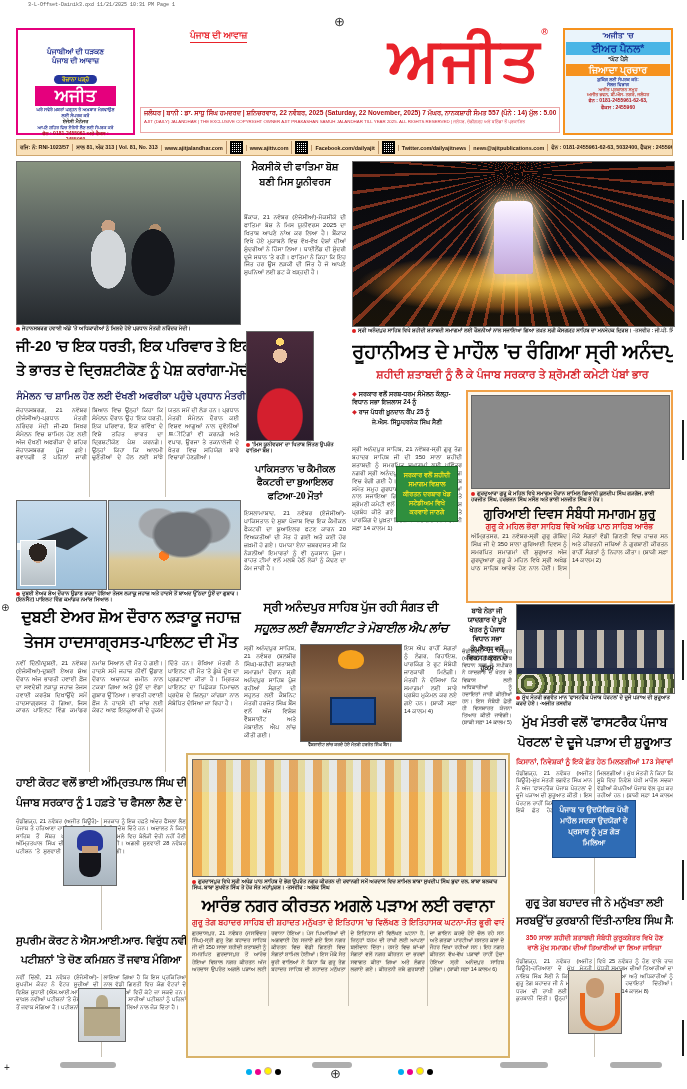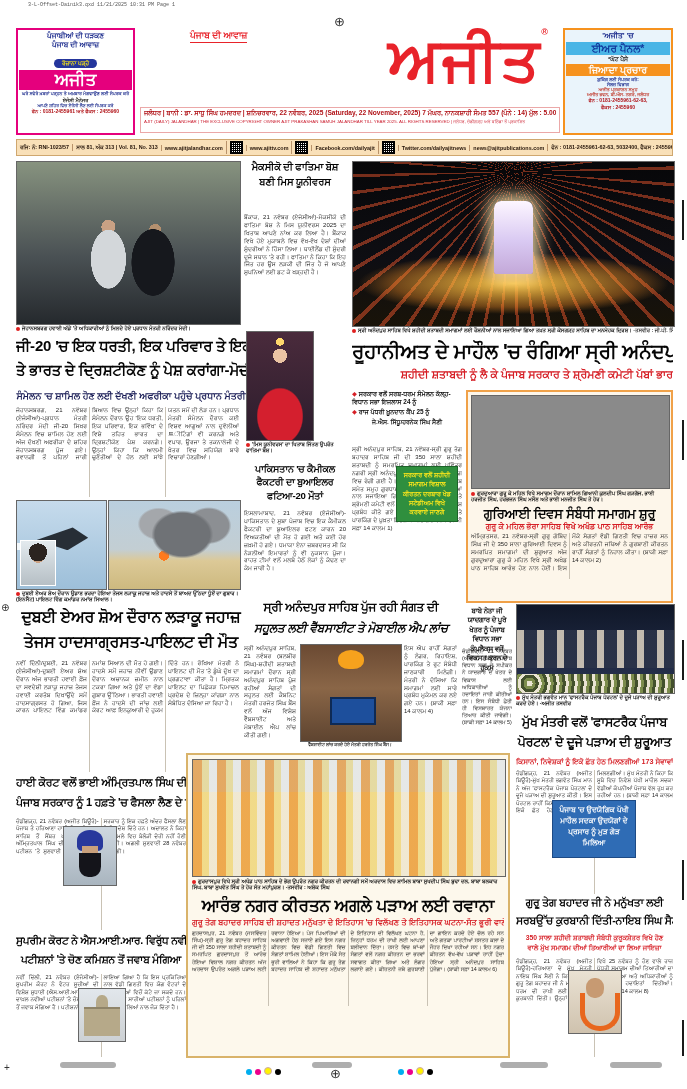--- a/index.html
+++ b/index.html
@@ -106,21 +106,21 @@
   <div class="regmark" style="left:334px;top:14px;">⊕</div>
   <div class="regmark" style="left:330px;top:1066px;">⊕</div>
   <div class="regmark" style="left:1px;top:602px;font-size:10px;">⊕</div>
   <div class="regmark" style="left:4px;top:1062px;font-size:10px;">+</div>
   <div class="vdash" style="left:682px;top:200px;height:40px;"></div>
   <div class="vdash" style="left:682px;top:420px;height:40px;"></div>
   <div class="vdash" style="left:682px;top:640px;height:40px;"></div>
   <div class="vdash" style="left:682px;top:860px;height:40px;"></div>
   <div class="vdash" style="left:682px;top:1020px;height:36px;"></div>
 
-  <div class="abs" style="left:16px;top:28px;width:119px;height:107px;border:2px solid #e5007d;background:#fff;text-align:center;padding:1px;box-sizing:border-box;">
+  <div class="abs" style="left:16px;top:28px;width:119px;height:107px;border:2px solid #e5007d;background:#fff;text-align:center;padding:17px;box-sizing:border-box;">
     <div class="adline" style="font-size:7.4px;font-weight:bold;color:#1a2a8c;">ਪੰਜਾਬੀਆਂ ਦੀ ਧੜਕਣ</div>
     <div class="adline" style="font-size:7.4px;font-weight:bold;color:#1a2a8c;">ਪੰਜਾਬ ਦੀ ਆਵਾਜ਼</div>
     <div style="margin:1px 0;"><span style="display:inline-block;background:#24359c;color:#fde910;font-size:5.8px;font-weight:bold;border-radius:8px;padding:1px 8px;">ਰੋਜ਼ਾਨਾ ਪੜ੍ਹੋ</span></div>
     <div style="background:#e5007d;color:#fff;font-size:17px;font-weight:bold;line-height:1.2;">ਅਜੀਤ</div>
     <div class="adline" style="font-size:4.6px;font-weight:bold;color:#1a2a8c;margin-top:1px;">ਘਰੇ ਸਵੇਰੇ ਖ਼ਬਰਾਂ ਪੜ੍ਹਨ ਤੇ ਅਖ਼ਬਾਰ ਮੰਗਵਾਉਣ ਲਈ ਸੰਪਰਕ ਕਰੋ</div>
     <div class="adline" style="font-size:5px;font-weight:bold;color:#111;">ਏਜੰਸੀ ਮੈਨੇਜਰ</div>
     <div class="adline" style="font-size:4.4px;font-weight:bold;color:#1a2a8c;">ਆਪਣੇ ਸ਼ਹਿਰ ਵਿਚ ਏਜੰਸੀ ਲੈਣ ਲਈ ਸੰਪਰਕ ਕਰੋ</div>
     <div class="adline" style="font-size:5px;font-weight:bold;color:#b01116;">ਫੋਨ : 0181-2455961 ਅਤੇ ਫੈਕਸ : 2455960</div>
   </div>
 
@@ -163,29 +163,29 @@
   <div class="abs cap capdot nowrap" style="left:16px;top:325px;width:223px;">ਜੋਹਾਨਸਬਰਗ ਹਵਾਈ ਅੱਡੇ 'ਤੇ ਅਧਿਕਾਰੀਆਂ ਨੂੰ ਮਿਲਦੇ ਹੋਏ ਪ੍ਰਧਾਨ ਮੰਤਰੀ ਨਰਿੰਦਰ ਮੋਦੀ।</div>
   <div class="abs hk nowrap" style="left:16px;top:337px;width:230px;font-size:15px;">ਜੀ-20 'ਚ ਇਕ ਧਰਤੀ, ਇਕ ਪਰਿਵਾਰ ਤੇ ਇਕ ਭਵਿੱਖ</div>
   <div class="abs hk nowrap" style="left:16px;top:361px;width:230px;font-size:15px;">ਤੇ ਭਾਰਤ ਦੇ ਦ੍ਰਿਸ਼ਟੀਕੋਣ ਨੂੰ ਪੇਸ਼ ਕਰਾਂਗਾ-ਮੋਦੀ</div>
   <div class="abs navysub nowrap" style="left:16px;top:390px;width:230px;font-size:9.5px;">ਸੰਮੇਲਨ 'ਚ ਸ਼ਾਮਿਲ ਹੋਣ ਲਈ ਦੱਖਣੀ ਅਫਰੀਕਾ ਪਹੁੰਚੇ ਪ੍ਰਧਾਨ ਮੰਤਰੀ</div>
   <div class="abs bodytxt col3" style="left:16px;top:407px;width:223px;height:90px;">ਜੋਹਾਨਸਬਰਗ, 21 ਨਵੰਬਰ (ਏਜੰਸੀਆਂ)-ਪ੍ਰਧਾਨ ਮੰਤਰੀ ਨਰਿੰਦਰ ਮੋਦੀ ਜੀ-20 ਸਿਖਰ ਸੰਮੇਲਨ ਵਿਚ ਸ਼ਾਮਿਲ ਹੋਣ ਲਈ ਅੱਜ ਦੱਖਣੀ ਅਫਰੀਕਾ ਦੇ ਸ਼ਹਿਰ ਜੋਹਾਨਸਬਰਗ ਪੁੱਜ ਗਏ। ਰਵਾਨਗੀ ਤੋਂ ਪਹਿਲਾਂ ਜਾਰੀ ਬਿਆਨ ਵਿਚ ਉਨ੍ਹਾਂ ਕਿਹਾ ਕਿ ਸੰਮੇਲਨ ਦੌਰਾਨ ਉਹ 'ਇਕ ਧਰਤੀ, ਇਕ ਪਰਿਵਾਰ, ਇਕ ਭਵਿੱਖ' ਦੇ ਵਿਸ਼ੇ ਤਹਿਤ ਭਾਰਤ ਦਾ ਦ੍ਰਿਸ਼ਟੀਕੋਣ ਪੇਸ਼ ਕਰਨਗੇ। ਉਨ੍ਹਾਂ ਕਿਹਾ ਕਿ ਆਲਮੀ ਚੁਣੌਤੀਆਂ ਦੇ ਹੱਲ ਲਈ ਸਾਂਝੇ ਯਤਨ ਸਮੇਂ ਦੀ ਲੋੜ ਹਨ। ਪ੍ਰਧਾਨ ਮੰਤਰੀ ਸੰਮੇਲਨ ਦੌਰਾਨ ਕਈ ਵਿਸ਼ਵ ਆਗੂਆਂ ਨਾਲ ਦੁਵੱਲੀਆਂ 트ੀਟਿੰਗਾਂ ਵੀ ਕਰਨਗੇ ਅਤੇ ਵਪਾਰ, ਊਰਜਾ ਤੇ ਤਕਨਾਲੋਜੀ ਦੇ ਖੇਤਰ ਵਿਚ ਸਹਿਯੋਗ ਬਾਰੇ ਵਿਚਾਰਾਂ ਹੋਣਗੀਆਂ।</div>
 
   <div class="abs hk" style="left:244px;top:160px;width:102px;font-size:10px;line-height:1.45;">ਮੈਕਸੀਕੋ ਦੀ ਫਾਤਿਮਾ ਬੋਸ਼ ਬਣੀ ਮਿਸ ਯੂਨੀਵਰਸ</div>
   <div class="abs bodytxt" style="left:244px;top:214px;width:102px;height:114px;">ਬੈਂਕਾਕ, 21 ਨਵੰਬਰ (ਏਜੰਸੀਆਂ)-ਮੈਕਸੀਕੋ ਦੀ ਫਾਤਿਮਾ ਬੋਸ਼ ਨੇ ਮਿਸ ਯੂਨੀਵਰਸ 2025 ਦਾ ਖਿਤਾਬ ਆਪਣੇ ਨਾਂਅ ਕਰ ਲਿਆ ਹੈ। ਬੈਂਕਾਕ ਵਿਖੇ ਹੋਏ ਮੁਕਾਬਲੇ ਵਿਚ ਵੱਖ-ਵੱਖ ਦੇਸ਼ਾਂ ਦੀਆਂ ਸੁੰਦਰੀਆਂ ਨੇ ਹਿੱਸਾ ਲਿਆ। ਥਾਈਲੈਂਡ ਦੀ ਸੁੰਦਰੀ ਦੂਜੇ ਸਥਾਨ 'ਤੇ ਰਹੀ। ਫਾਤਿਮਾ ਨੇ ਕਿਹਾ ਕਿ ਇਹ ਜਿੱਤ ਹਰ ਉਸ ਲੜਕੀ ਦੀ ਜਿੱਤ ਹੈ ਜੋ ਆਪਣੇ ਸੁਪਨਿਆਂ ਲਈ ਡਟ ਕੇ ਖੜ੍ਹਦੀ ਹੈ।</div>
   <div class="ph ph-miss" style="left:246px;top:331px;width:66px;height:108px;"></div>
   <div class="abs cap capdot" style="left:246px;top:441px;width:98px;height:19px;">'ਮਿਸ ਯੂਨੀਵਰਸ' ਦਾ ਖਿਤਾਬ ਜਿੱਤਣ ਉਪਰੰਤ ਫਾਤਿਮਾ ਬੋਸ਼।</div>
-  <div class="abs hk" style="left:244px;top:462px;width:102px;font-size:9.6px;line-height:1.4;">ਪਾਕਿਸਤਾਨ 'ਚ ਕੈਮੀਕਲ ਫੈਕਟਰੀ ਦਾ ਬੁਆਇਲਰ ਫਟਿਆ-20 ਮੌਤਾਂ</div>
+  <div class="abs hk" style="left:244px;top:462px;width:102px;font-size:9.6px;line-height:1.4;font-family:Liberation Serif, serif;">ਪਾਕਿਸਤਾਨ 'ਚ ਕੈਮੀਕਲ ਫੈਕਟਰੀ ਦਾ ਬੁਆਇਲਰ ਫਟਿਆ-20 ਮੌਤਾਂ</div>
   <div class="abs bodytxt" style="left:244px;top:510px;width:102px;height:85px;">ਇਸਲਾਮਾਬਾਦ, 21 ਨਵੰਬਰ (ਏਜੰਸੀਆਂ)-ਪਾਕਿਸਤਾਨ ਦੇ ਸੂਬਾ ਪੰਜਾਬ ਵਿਚ ਇਕ ਕੈਮੀਕਲ ਫੈਕਟਰੀ ਦਾ ਬੁਆਇਲਰ ਫਟਣ ਕਾਰਨ 20 ਵਿਅਕਤੀਆਂ ਦੀ ਮੌਤ ਹੋ ਗਈ ਅਤੇ ਕਈ ਹੋਰ ਜ਼ਖ਼ਮੀ ਹੋ ਗਏ। ਧਮਾਕਾ ਏਨਾ ਜ਼ਬਰਦਸਤ ਸੀ ਕਿ ਨੇੜਲੀਆਂ ਇਮਾਰਤਾਂ ਨੂੰ ਵੀ ਨੁਕਸਾਨ ਪੁੱਜਾ। ਰਾਹਤ ਟੀਮਾਂ ਵਲੋਂ ਮਲਬੇ ਹੇਠੋਂ ਲੋਕਾਂ ਨੂੰ ਕੱਢਣ ਦਾ ਕੰਮ ਜਾਰੀ ਹੈ।</div>
 
   <div class="ph ph-gurdwara" style="left:352px;top:161px;width:321px;height:164px;">
     <div class="gdome"></div>
   </div>
   <div class="abs cap capdot nowrap" style="left:352px;top:327px;width:321px;"><span>ਸ੍ਰੀ ਅਨੰਦਪੁਰ ਸਾਹਿਬ ਵਿਖੇ ਸ਼ਹੀਦੀ ਸ਼ਤਾਬਦੀ ਸਮਾਗਮਾਂ ਲਈ ਰੌਸ਼ਨੀਆਂ ਨਾਲ ਸਜਾਇਆ ਗਿਆ ਤਖ਼ਤ ਸ੍ਰੀ ਕੇਸਗੜ੍ਹ ਸਾਹਿਬ ਦਾ ਮਨਮੋਹਕ ਦ੍ਰਿਸ਼।</span> <span style="color:#333;">-ਤਸਵੀਰ : ਜੀ.ਪੀ. ਸਿੰਘ</span></div>
   <div class="abs hk nowrap" style="left:352px;top:340px;width:321px;font-size:20px;">ਰੂਹਾਨੀਅਤ ਦੇ ਮਾਹੌਲ 'ਚ ਰੰਗਿਆ ਸ੍ਰੀ ਅਨੰਦਪੁਰ ਸਾਹਿਬ</div>
-  <div class="abs redsub nowrap" style="left:352px;top:368px;width:321px;font-size:11px;text-align:right;">ਸ਼ਹੀਦੀ ਸ਼ਤਾਬਦੀ ਨੂੰ ਲੈ ਕੇ ਪੰਜਾਬ ਸਰਕਾਰ ਤੇ ਸ਼੍ਰੋਮਣੀ ਕਮੇਟੀ ਪੱਬਾਂ ਭਾਰ</div>
+  <div class="abs redsub nowrap" style="left:352px;top:368px;width:321px;font-size:11px;">ਸ਼ਹੀਦੀ ਸ਼ਤਾਬਦੀ ਨੂੰ ਲੈ ਕੇ ਪੰਜਾਬ ਸਰਕਾਰ ਤੇ ਸ਼੍ਰੋਮਣੀ ਕਮੇਟੀ ਪੱਬਾਂ ਭਾਰ</div>
 
   <div class="abs" style="left:352px;top:390px;width:110px;">
     <div class="bullet">ਸਰਕਾਰ ਵਲੋਂ ਸਰਬ-ਧਰਮ ਸੰਮੇਲਨ ਕੱਲ੍ਹ-ਵਿਧਾਨ ਸਭਾ ਇਜਲਾਸ 24 ਨੂੰ</div>
     <div class="bullet" style="margin-top:2px;">ਰਾਜ ਪੱਧਰੀ ਖ਼ੂਨਦਾਨ ਕੈਂਪ 25 ਨੂੰ</div>
     <div style="font-size:6.2px;font-weight:bold;text-align:center;margin-top:2px;color:#101010;">ਜੇ.ਐਸ. ਸਿੱਧੂ/ਹਰਨੇਕ ਸਿੰਘ ਸੈਣੀ</div>
   </div>
   <div class="abs bodytxt" style="left:352px;top:446px;width:110px;height:150px;">ਸ੍ਰੀ ਅਨੰਦਪੁਰ ਸਾਹਿਬ, 21 ਨਵੰਬਰ-ਸ੍ਰੀ ਗੁਰੂ ਤੇਗ ਬਹਾਦਰ ਸਾਹਿਬ ਜੀ ਦੀ 350 ਸਾਲਾ ਸ਼ਹੀਦੀ ਸ਼ਤਾਬਦੀ ਨੂੰ ਸਮਰਪਿਤ ਸਮਾਗਮਾਂ ਲਈ ਪਵਿੱਤਰ ਨਗਰੀ ਸ੍ਰੀ ਅਨੰਦਪੁਰ ਸਾਹਿਬ ਰੂਹਾਨੀਅਤ ਦੇ ਰੰਗ ਵਿਚ ਰੰਗੀ ਗਈ ਹੈ। ਤਖ਼ਤ ਸ੍ਰੀ ਕੇਸਗੜ੍ਹ ਸਾਹਿਬ ਸਮੇਤ ਸਮੂਹ ਗੁਰਧਾਮਾਂ ਨੂੰ ਰੰਗ-ਬਰੰਗੀਆਂ ਰੌਸ਼ਨੀਆਂ ਨਾਲ ਸਜਾਇਆ ਗਿਆ ਹੈ। ਪੰਜਾਬ ਸਰਕਾਰ ਤੇ ਸ਼੍ਰੋਮਣੀ ਕਮੇਟੀ ਵਲੋਂ ਸੰਗਤਾਂ ਦੀ ਸਹੂਲਤ ਲਈ ਵਿਸ਼ੇਸ਼ ਪ੍ਰਬੰਧ ਕੀਤੇ ਗਏ ਹਨ। ਲੰਗਰਾਂ, ਰਿਹਾਇਸ਼ ਤੇ ਪਾਰਕਿੰਗ ਦੇ ਪੁਖ਼ਤਾ ਇੰਤਜ਼ਾਮ ਕੀਤੇ ਗਏ ਹਨ। (ਬਾਕੀ ਸਫ਼ਾ 14 ਕਾਲਮ 1)</div>
   <div class="abs greenbox" style="left:396px;top:466px;width:62px;height:56px;box-sizing:border-box;">ਸਰਕਾਰ ਵਲੋਂ ਸ਼ਹੀਦੀ ਸਮਾਗਮ ਵਿਸ਼ਾਲ ਕੀਰਤਨ ਦਰਬਾਰ ਖੇਡ ਸਟੇਡੀਅਮ ਵਿਖੇ ਕਰਵਾਏ ਜਾਣਗੇ</div>
 
   <div class="abs" style="left:466px;top:390px;width:207px;height:213px;border:2px solid #f0a148;background:#fdf6ea;box-sizing:border-box;padding:3px;">

